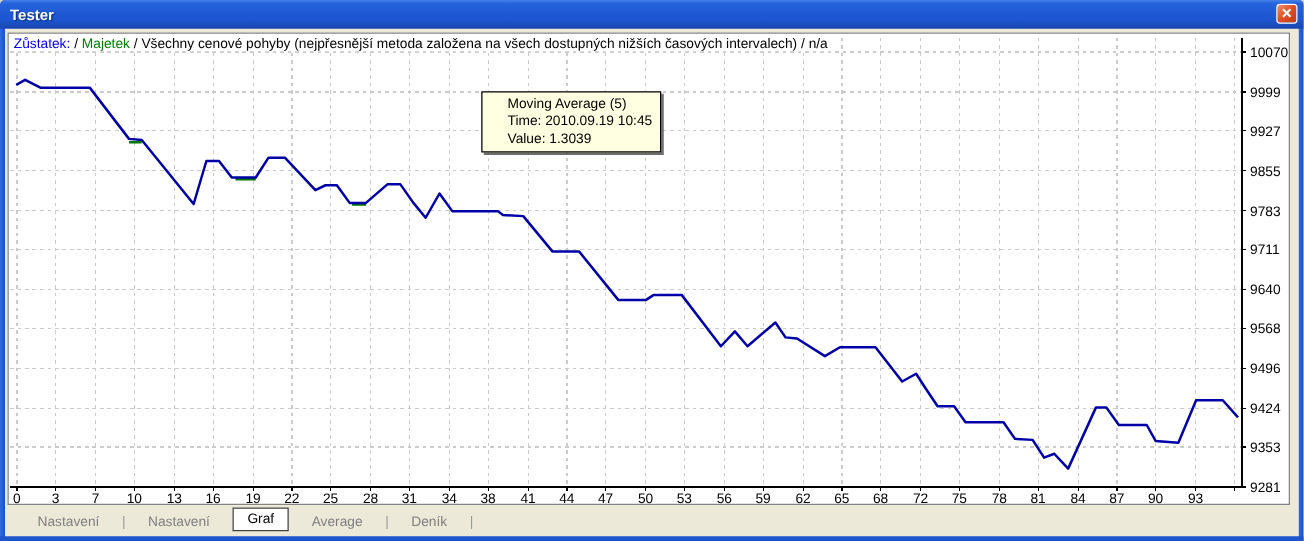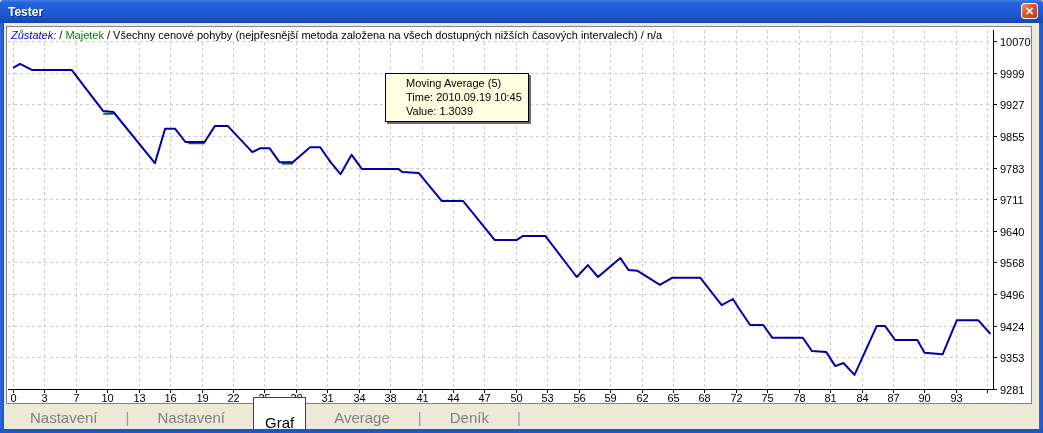--- a/index.html
+++ b/index.html
@@ -30,39 +30,39 @@
   .content-bg{position:absolute;left:4px;top:23px;right:4px;bottom:4px;background:#ECE9D8;z-index:0;}
   .panel{
     position:absolute;left:6px;top:26px;width:1026px;height:378px;z-index:1;
     background:#ffffff;border:1px solid #848484;box-sizing:border-box;
   }
   #chart{position:absolute;left:0;top:0;z-index:2;pointer-events:none;}
   .chart-header{
     position:absolute;left:11px;top:29px;z-index:3;background:#ffffff;
     font-size:11px;color:#000;white-space:pre;padding-right:3px;
   }
-  .hdr-blue{color:#0000ee;font-style:italic;}
+  .hdr-blue{color:#0000ee;}
   .hdr-green{color:#008000;margin-top:18px;}
   .tooltip{
     position:absolute;left:385px;top:73px;z-index:4;
     background:#FFFFE1;border:1px solid #000;
     box-shadow:2px 2px 0 rgba(60,60,60,.75);
     font-size:11px;line-height:14px;color:#000;
     padding:2px 6px 3px 20px;white-space:nowrap;
   }
   .tabstrip{
     position:absolute;left:6px;top:406px;height:23px;right:6px;z-index:5;
-    display:flex;align-items:center;gap:28px;padding-left:24px;
-    font-size:15px;color:#808080;
+    display:flex;align-items:center;gap:18px;padding-left:24px;
+    font-size:11px;color:#808080;
   }
   .tab{cursor:pointer;}
   .sep{color:#9a9a9a;}
   .tab.active{
     background:#ffffff;color:#000;border:1px solid #404040;
-    padding:16px 11px 3px;margin-top:-4px;cursor:default;
+    padding:2px 11px 3px;margin-top:-4px;cursor:default;
   }
 </style>
 </head>
 <body>
 
 <div id="window">
   <div class="content-bg"></div>
 
   <div class="panel"></div>
 

